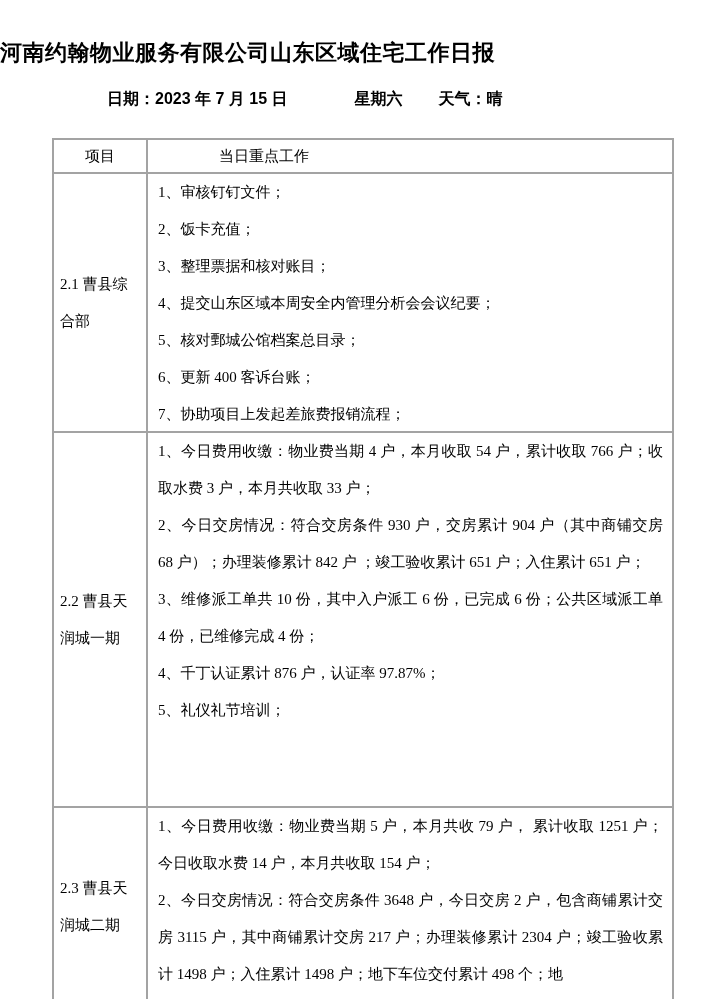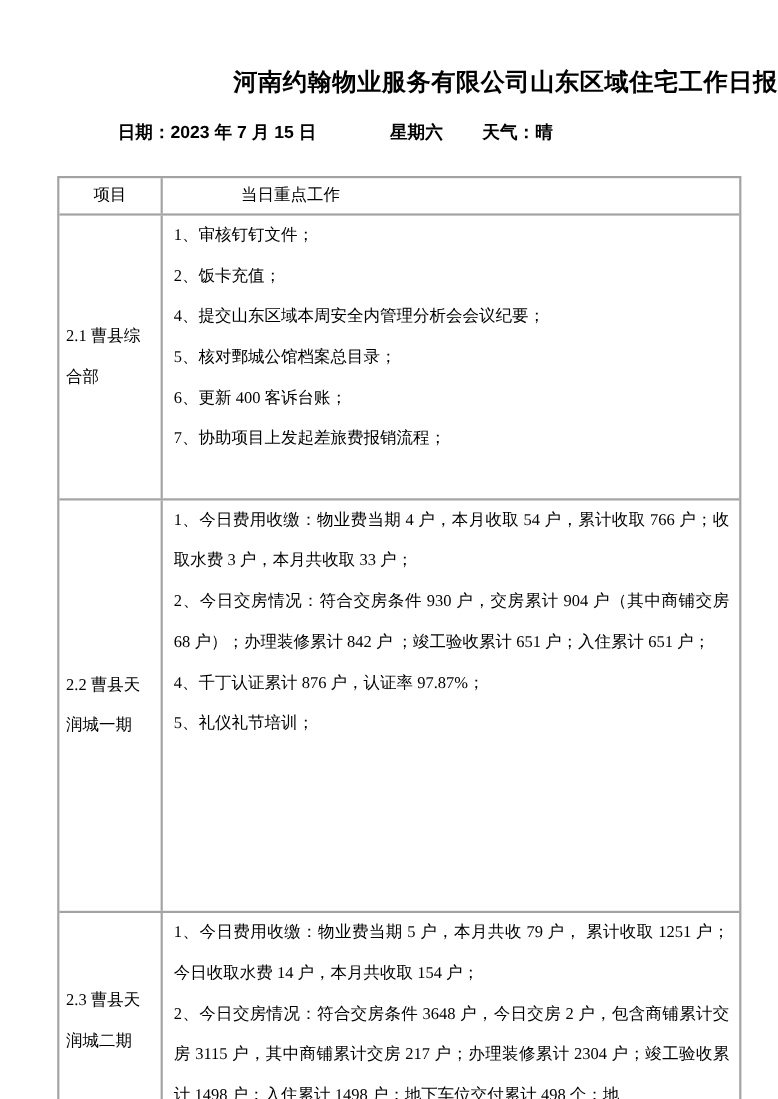--- a/index.html
+++ b/index.html
@@ -6,22 +6,22 @@
     html, body {
       width: 707px; height: 999px;
       background: #ffffff;
       overflow: hidden;
       font-family: "Liberation Serif", "DejaVu Serif", serif;
       color: #000;
     }
     .page { position: relative; width: 707px; height: 999px; }
 
     .report-title {
-      margin-top: 60px;
-      text-align: right;
+      margin-top: 38px;
+      text-align: left;
       font-family: "Liberation Sans", "DejaVu Sans", sans-serif;
       font-weight: bold;
       font-size: 22px;
       line-height: 30px;
       letter-spacing: 0.5px;
     }
 
     .meta-row {
       display: flex;
       margin-top: 20px;
@@ -88,34 +88,36 @@
       <div class="cell cell-work">当日重点工作</div>
     </div>
 
     <div class="trow row-1">
       <div class="cell cell-project">
         <span>2.1 曹县综合部</span>
       </div>
       <div class="cell cell-work">
         <div class="work-item">1、审核钉钉文件；</div>
         <div class="work-item">2、饭卡充值；</div>
+        <div class="work-item">3、整理票据和核对账目；</div>
         <div class="work-item">4、提交山东区域本周安全内管理分析会会议纪要；</div>
         <div class="work-item">5、核对鄄城公馆档案总目录；</div>
         <div class="work-item">6、更新 400 客诉台账；</div>
         <div class="work-item">7、协助项目上发起差旅费报销流程；</div>
       </div>
     </div>
 
     <div class="trow row-2">
       <div class="cell cell-project">
         <span>2.2 曹县天润城一期</span>
       </div>
       <div class="cell cell-work">
         <div class="work-item">1、今日费用收缴：物业费当期 4 户，本月收取 54 户，累计收取 766 户；收取水费 3 户，本月共收取 33 户；</div>
         <div class="work-item">2、今日交房情况：符合交房条件 930 户，交房累计 904 户（其中商铺交房 68 户）；办理装修累计 842 户 ；竣工验收累计 651 户；入住累计 651 户；</div>
+        <div class="work-item">3、维修派工单共 10 份，其中入户派工 6 份，已完成 6 份；公共区域派工单 4 份，已维修完成 4 份；</div>
         <div class="work-item">4、千丁认证累计 876 户，认证率 97.87%；</div>
         <div class="work-item">5、礼仪礼节培训；</div>
       </div>
     </div>
 
     <div class="trow row-3">
       <div class="cell cell-project">
         <span>2.3 曹县天润城二期</span>
       </div>
       <div class="cell cell-work">

